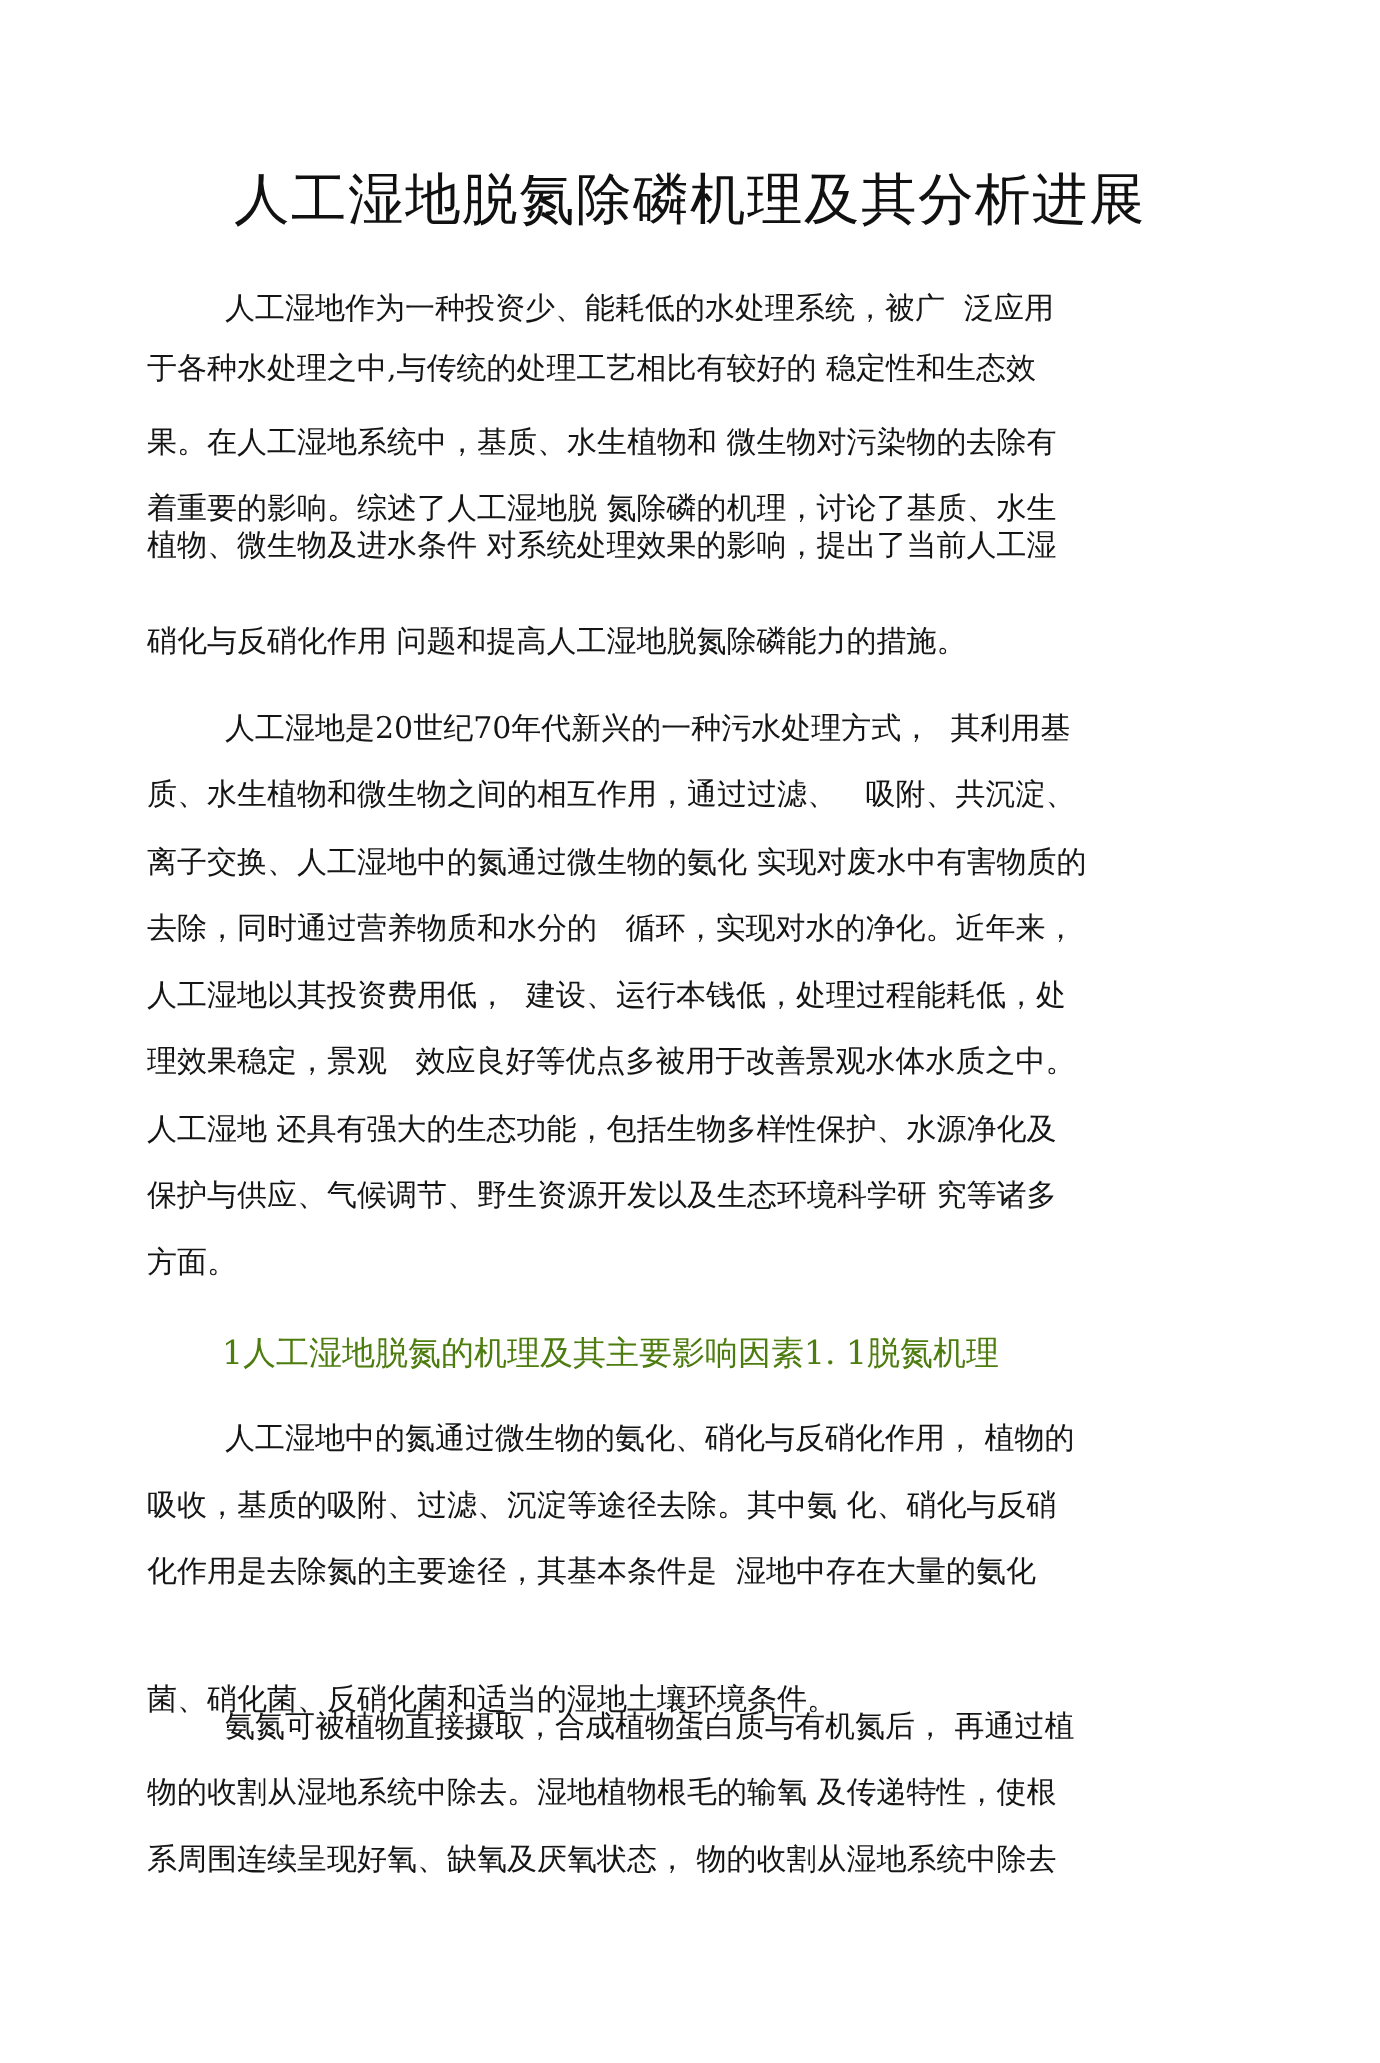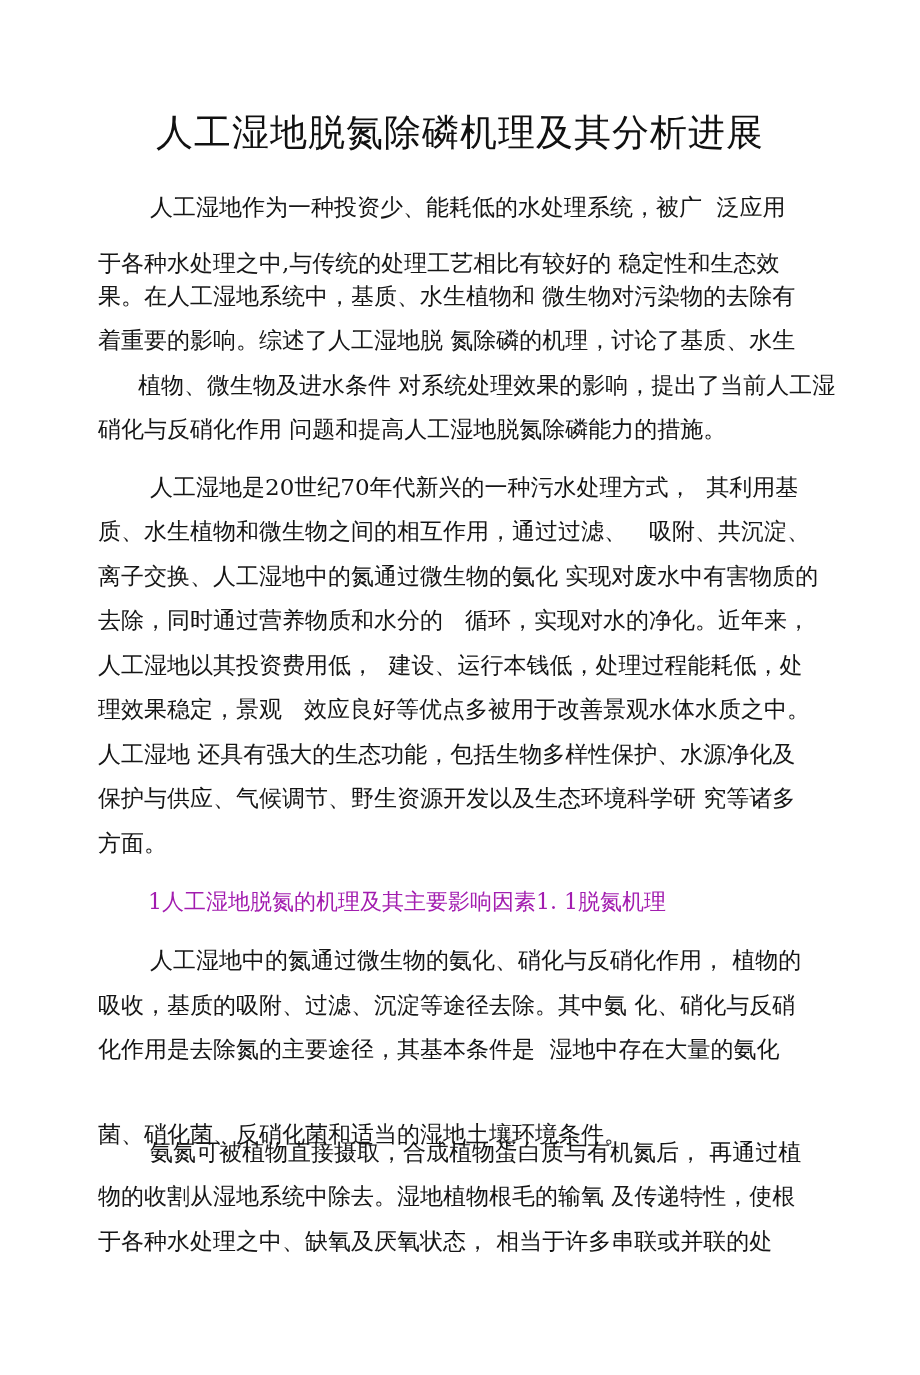--- a/index.html
+++ b/index.html
@@ -1,37 +1,37 @@
 <!DOCTYPE html>
 <html><head>
   <meta charset="utf-8">
   <style>
     html, body { margin: 0; padding: 0; background: #ffffff; }
     body { width: 920px; height: 1375px; position: relative; overflow: hidden;
            font-family: "DejaVu Serif", "Liberation Serif", serif; color: #111; }
     .title { position: absolute; top: 108px; left: 0; width: 920px; text-align: center;
              font-size: 37px; letter-spacing: 1px; font-family: "DejaVu Serif", serif; color: #111; }
-    .line { position: absolute; left: 98px; font-size: 23px; white-space: pre; color: #151515;
+    .line { position: absolute; left: 98px; font-size: 20px; white-space: pre; color: #151515;
             font-family: "DejaVu Serif", serif; letter-spacing: 0px; }
     .indent { left: 150px; }
-    .heading { position: absolute; left: 148px; font-size: 22px; white-space: pre; color: #a21caf;
+    .heading { position: absolute; left: 148px; font-size: 22px; white-space: pre; color: #4d7c0f;
                font-family: "DejaVu Serif", serif; }
   </style>
 </head>
 <body>
 
 <div>
   <h1 class="title" style="margin:0;font-weight:normal;">人工湿地脱氮除磷机理及其分析进展</h1>
 
   <div>
     <div class="line indent" style="top:192px;">人工湿地作为一种投资少、能耗低的水处理系统，被广  泛应用</div>
-    <div class="line" style="top:248px;">于各种水处理之中,与传统的处理工艺相比有较好的 稳定性和生态效</div>
+    <div class="line" style="top:232px;">于各种水处理之中,与传统的处理工艺相比有较好的 稳定性和生态效</div>
     <div class="line" style="top:281px;">果。在人工湿地系统中，基质、水生植物和 微生物对污染物的去除有</div>
     <div class="line" style="top:325px;">着重要的影响。综述了人工湿地脱 氮除磷的机理，讨论了基质、水生</div>
-    <div class="line" style="top:370px;margin-left:40px;">植物、微生物及进水条件 对系统处理效果的影响，提出了当前人工湿</div>
+    <div class="line" style="top:350px;">植物、微生物及进水条件 对系统处理效果的影响，提出了当前人工湿</div>
     <div class="line" style="top:414px;">硝化与反硝化作用 问题和提高人工湿地脱氮除磷能力的措施。</div>
   </div>
 
   <div>
     <div class="line indent" style="top:472px;">人工湿地是20世纪70年代新兴的一种污水处理方式，  其利用基</div>
     <div class="line" style="top:516px;">质、水生植物和微生物之间的相互作用，通过过滤、   吸附、共沉淀、</div>
     <div class="line" style="top:561px;">离子交换、人工湿地中的氮通过微生物的氨化 实现对废水中有害物质的</div>
     <div class="line" style="top:605px;">去除，同时通过营养物质和水分的   循环，实现对水的净化。近年来，</div>
     <div class="line" style="top:650px;">人工湿地以其投资费用低，  建设、运行本钱低，处理过程能耗低，处</div>
     <div class="line" style="top:694px;">理效果稳定，景观   效应良好等优点多被用于改善景观水体水质之中。</div>
@@ -45,15 +45,15 @@
   <div>
     <div class="line indent" style="top:945px;">人工湿地中的氮通过微生物的氨化、硝化与反硝化作用， 植物的</div>
     <div class="line" style="top:990px;">吸收，基质的吸附、过滤、沉淀等途径去除。其中氨 化、硝化与反硝</div>
     <div class="line" style="top:1034px;">化作用是去除氮的主要途径，其基本条件是  湿地中存在大量的氨化</div>
     <div class="line" style="top:1079px;margin-top:40px;">菌、硝化菌、反硝化菌和适当的湿地土壤环境条件。</div>
   </div>
 
   <div>
     <div class="line indent" style="top:1137px;">氨氮可被植物直接摄取，合成植物蛋白质与有机氮后， 再通过植</div>
     <div class="line" style="top:1181px;">物的收割从湿地系统中除去。湿地植物根毛的输氧 及传递特性，使根</div>
-    <div class="line" style="top:1226px;">于各种水处理之中、缺氧及厌氧状态， 相当于许多串联或并联的处</div>
+    <div class="line" style="top:1226px;">系周围连续呈现好氧、缺氧及厌氧状态， 物的收割从湿地系统中除去</div>
   </div>
 </div>
 
 </body></html>

